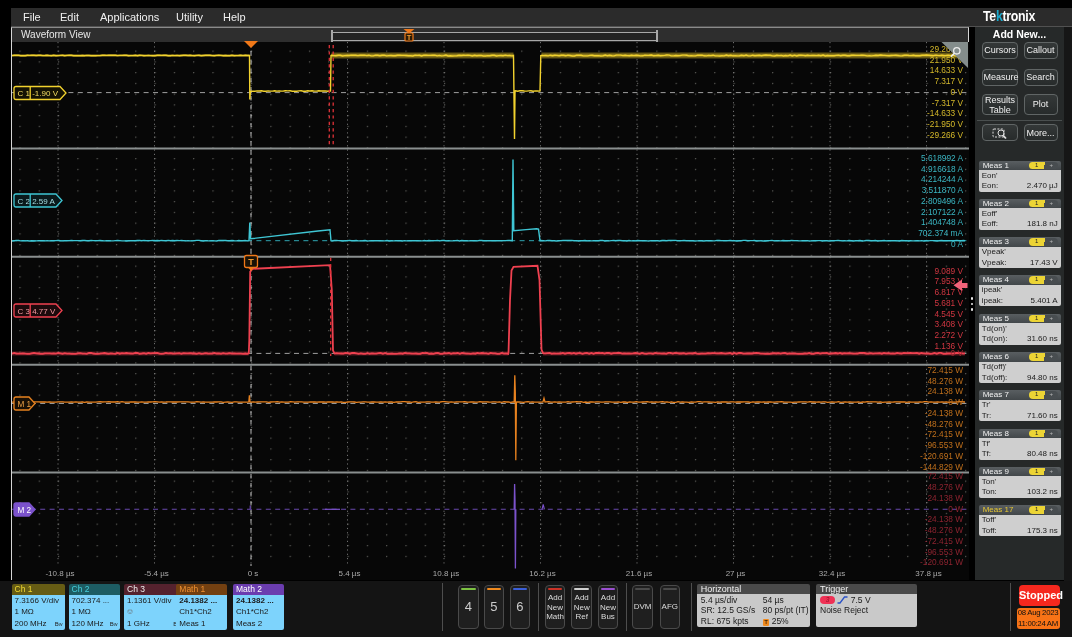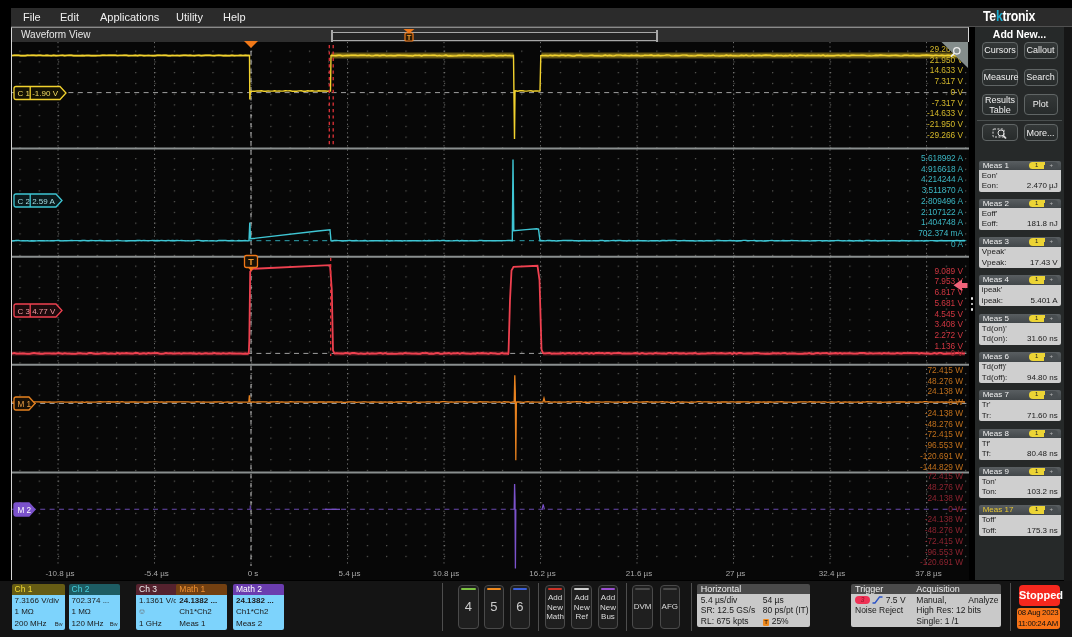--- a/index.html
+++ b/index.html
@@ -359,21 +359,21 @@
       </div>
     </div>
     <div class="badge" style="left:68.5px;width:51px">
       <div class="bhead" style="background:#1d5c63;color:#45d0dc">Ch 2</div>
       <div class="bbody">
         <div class="brow">702.374 ...</div>
         <div class="brow">1 MΩ</div>
         <div class="brow">120 MHz<span class="bw">B<span style="font-size:4px">W</span></span></div>
       </div>
     </div>
-    <div class="badge" style="left:136px;width:59px">
+    <div class="badge" style="left:124px;width:59px">
       <div class="bhead" style="background:#55222e;color:#f0f0f0">Ch 3</div>
       <div class="bbody">
         <div class="brow">1.1361 V/div</div>
         <div class="brow"><span style="color:#666;font-size:7.5px">⎊</span></div>
         <div class="brow">1 GHz<span style="float:right">
             <span class="bw">B<span style="font-size:4px">W</span></span>
           </span></div>
       </div>
     </div>
     <div class="badge" style="left:176.3px;width:51px">
@@ -429,32 +429,24 @@
  <div class="sep" style="left:625.6px"></div>
  <div class="sep" style="left:691px"></div>
  <div class="bigbadge" style="left:696.8px;width:113px">
   <div class="hd">Horizontal</div>
   <div class="bd" style="height:33.5px">
    <div class="r">5.4 µs/div<span class="c2">54 µs</span></div>
    <div class="r">SR: 12.5 GS/s<span class="c2">80 ps/pt (IT)</span></div>
    <div class="r">RL: 675 kpts<span class="c2"><span class="ticon">T</span> 25%</span></div>
   </div>
  </div>
- <div class="bigbadge" style="left:851px;width:101px">
+ <div class="bigbadge" style="left:816px;width:101px">
   <div class="hd">Trigger</div>
   <div class="bd" style="height:33.5px">
    <div class="r"><span class="tpill">3</span> <svg width="11" height="8" viewBox="0 0 11 8" style="vertical-align:-1px">
             <path d="M0.5 7 L3 7 L7.5 1 L10.5 1" stroke="#2a52c8" fill="none" stroke-width="1.3"></path>
           </svg> 7.5 V</div>
    <div class="r">Noise Reject</div>
   </div>
  </div>
- <div class="bigbadge" style="left:912.3px;width:89px">
-  <div class="hd">Acquisition</div>
-  <div class="bd" style="height:33.5px">
-   <div class="r">Manual,<span class="c2" style="left:52px">Analyze</span></div>
-   <div class="r">High Res: 12 bits</div>
-   <div class="r">Single: 1 /1</div>
-  </div>
- </div>
  <div class="sep" style="left:1010px"></div>
  <div id="stopped">Stopped</div>
  <div id="datetime">08 Aug 2023<br>11:00:24 AM</div>
 </div>
 </body></html>

